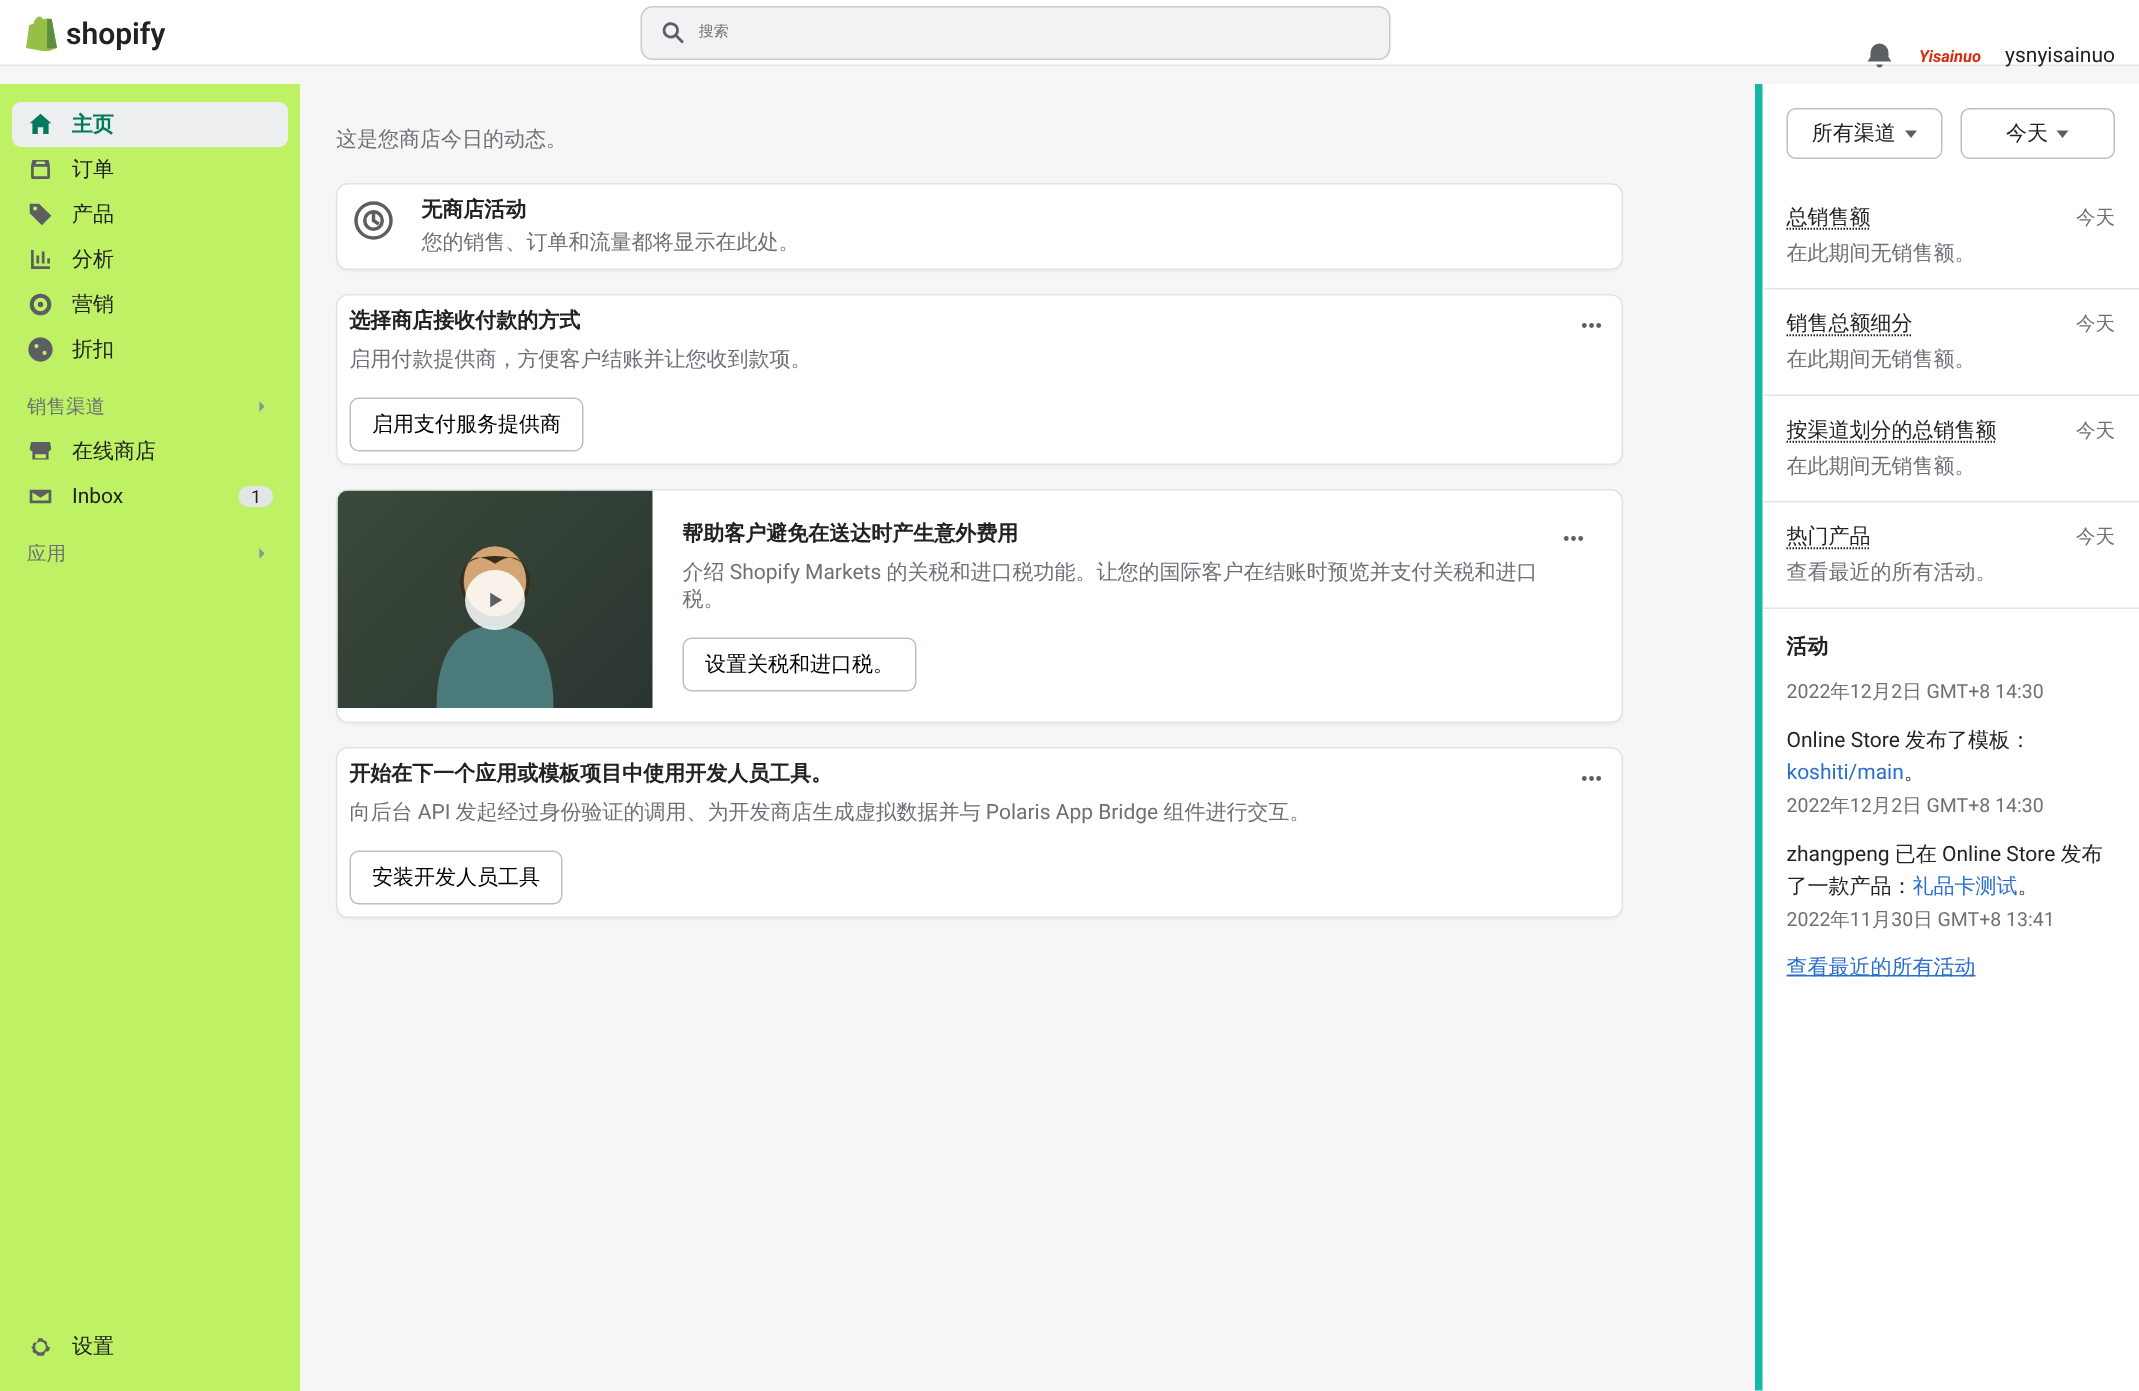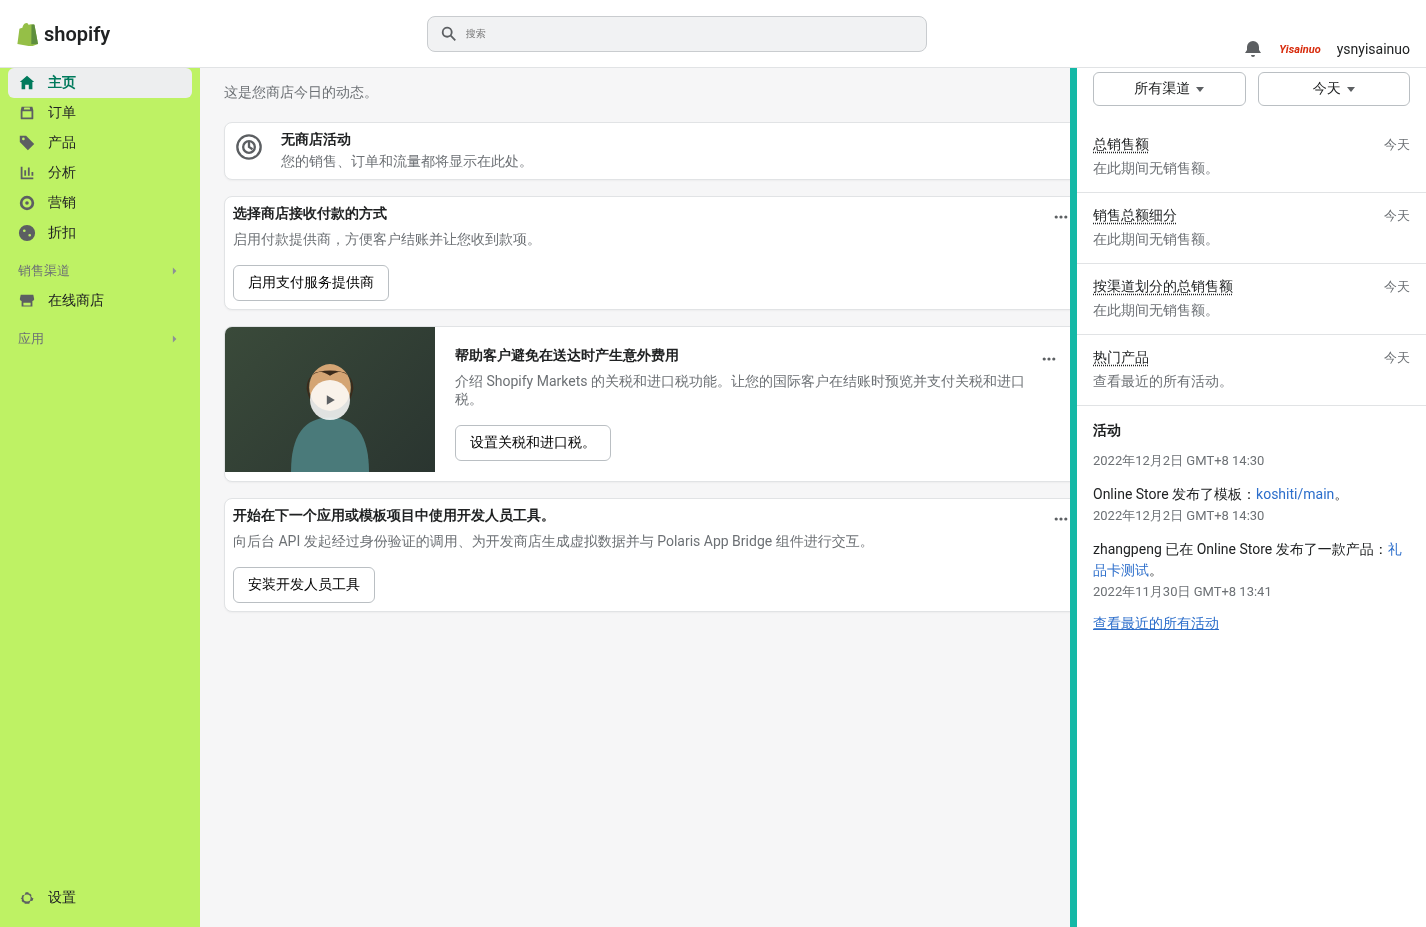--- a/index.html
+++ b/index.html
@@ -1,19 +1,19 @@
 <!DOCTYPE html>
 <html><head>
 <meta charset="utf-8">
 <style>
 * { margin: 0; padding: 0; box-sizing: border-box; }
 body { font-family: -apple-system, BlinkMacSystemFont, "Segoe UI", Roboto, sans-serif; background: #f6f6f7; color: #202223; font-size: 14px; }
 
 
-.header { height: 68px; background: #fff; border-bottom: 1px solid #e1e3e5; display: flex; align-items: center; padding: 0 16px; position: fixed; top: 0; left: 0; right: 0; z-index: 100; }
+.header { height: 44px; background: #fff; border-bottom: 1px solid #e1e3e5; display: flex; align-items: center; padding: 0 16px; position: fixed; top: 0; left: 0; right: 0; z-index: 100; }
 .logo { display: flex; align-items: center; gap: 4px; font-weight: 600; font-size: 20px; }
 .logo-icon { width: 24px; height: 24px; }
 .search-wrap { flex: 1; display: flex; justify-content: center; }
 .search-box { width: 500px; height: 36px; background: #f1f2f3; border: 1px solid #c9cccf; border-radius: 8px; display: flex; align-items: center; padding: 0 12px; gap: 8px; }
 .search-input { flex: 1; border: none; background: transparent; outline: none; font-size: 10px; color: #6d7175; }
 .header-right { display: flex; align-items: center; gap: 16px; margin-top: 31px; }
 .bell-icon { width: 20px; height: 20px; color: #5c5f62; }
 .red-text { color: #d82c0d; font-size: 11px; font-weight: bold; font-style: italic; }
 .username { font-size: 14px; }
 
@@ -42,21 +42,21 @@
 .card-title { font-weight: 600; margin-bottom: 8px; }
 .card-desc { color: #6d7175; margin-bottom: 16px; }
 .btn { background: #fff; border: 1px solid #babfc3; border-radius: 6px; padding: 8px 14px; font-size: 14px; cursor: pointer; display: inline-block; }
 .media-card { display: flex; }
 .media-thumb { width: 210px; height: 145px; background: linear-gradient(135deg, #3a4a3a 0%, #2a3530 100%); position: relative; flex-shrink: 0; display:flex; align-items:center; justify-content:center; }
 .person { position: absolute; bottom: 0; left: 50%; transform: translateX(-50%); width: 140px; height: 130px; }
 .play-btn { position: absolute; top: 50%; left: 50%; transform: translate(-50%,-50%); width: 40px; height: 40px; background: rgba(255,255,255,0.85); border-radius: 50%; display: flex; align-items: center; justify-content: center; z-index: 2; }
 .media-body { padding: 20px; flex: 1; }
 
 
-.right-panel { position: fixed; top: 56px; right: 0; bottom: 0; width: 356px; background: #fff; border-left: 7px solid #14b8a6; overflow-y: auto; }
+.right-panel { position: fixed; top: 56px; right: 0; bottom: 0; width: 256px; background: #fff; border-left: 5px solid #14b8a6; overflow-y: auto; }
 .panel-top { display: flex; gap: 12px; padding: 16px; }
 .dropdown { flex: 1; border: 1px solid #babfc3; border-radius: 6px; padding: 7px 12px; display: flex; align-items: center; justify-content: center; gap: 6px; cursor: pointer; font-size: 14px; }
 .metric { padding: 14px 16px; border-bottom: 1px solid #e1e3e5; }
 .metric-row { display: flex; justify-content: space-between; margin-bottom: 6px; }
 .metric-label { font-size: 14px; text-decoration: underline dotted; text-underline-offset: 3px; }
 .metric-time { font-size: 13px; color: #6d7175; }
 .metric-empty { color: #6d7175; font-size: 14px; }
 .activity { padding: 16px; }
 .activity-title { font-weight: 600; margin-bottom: 12px; font-size: 14px; }
 .activity-item { margin-bottom: 14px; font-size: 14px; }
@@ -138,20 +138,27 @@
     <svg class="chevron" viewBox="0 0 20 20" fill="currentColor">
         <path d="M7 5l5 5-5 5V5z"></path>
       </svg>
   </div>
   <div class="nav-item">
     <svg class="nav-icon" viewBox="0 0 20 20" fill="currentColor">
         <path d="M3 3h14l1 5a3 3 0 01-2 2v6H4v-6a3 3 0 01-2-2l1-5zm3 9v3h8v-3H6z"></path>
       </svg>
     <span>在线商店</span>
   </div>
+  <div class="nav-item">
+    <svg class="nav-icon" viewBox="0 0 20 20" fill="currentColor">
+        <path d="M2 5h16v10H2V5zm2 2v6h12V7l-6 4-6-4z"></path>
+      </svg>
+    <span>Inbox</span>
+    <span class="nav-badge">1</span>
+  </div>
 
   <div class="nav-section">
     <span>应用</span>
     <svg class="chevron" viewBox="0 0 20 20" fill="currentColor">
         <path d="M7 5l5 5-5 5V5z"></path>
       </svg>
   </div>
 
   <div class="settings-item">
     <svg class="nav-icon" viewBox="0 0 20 20" fill="currentColor">

